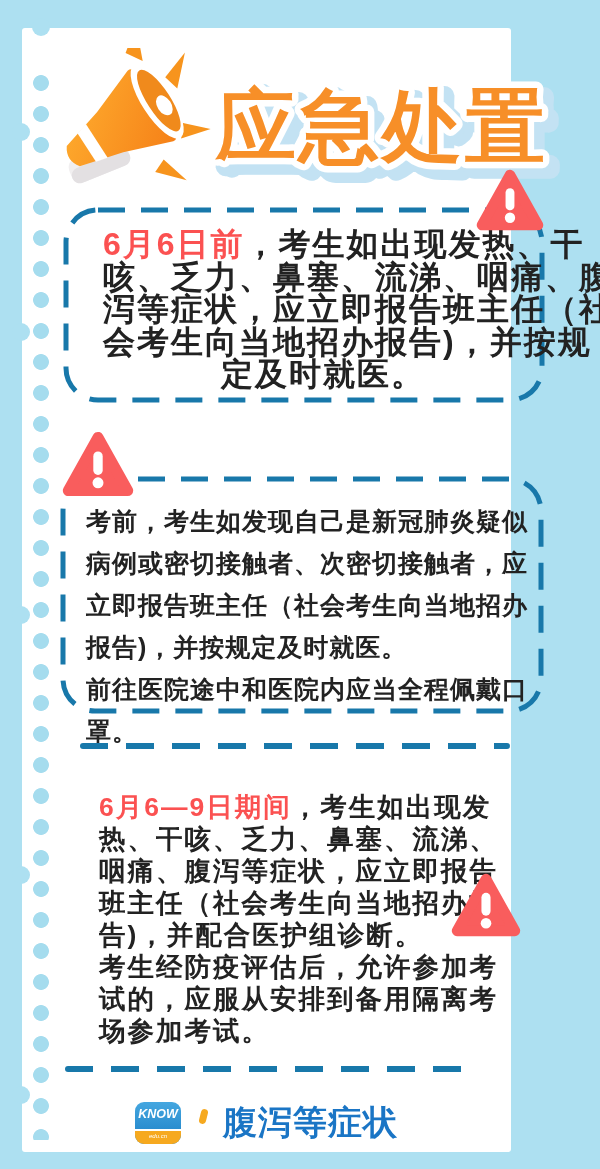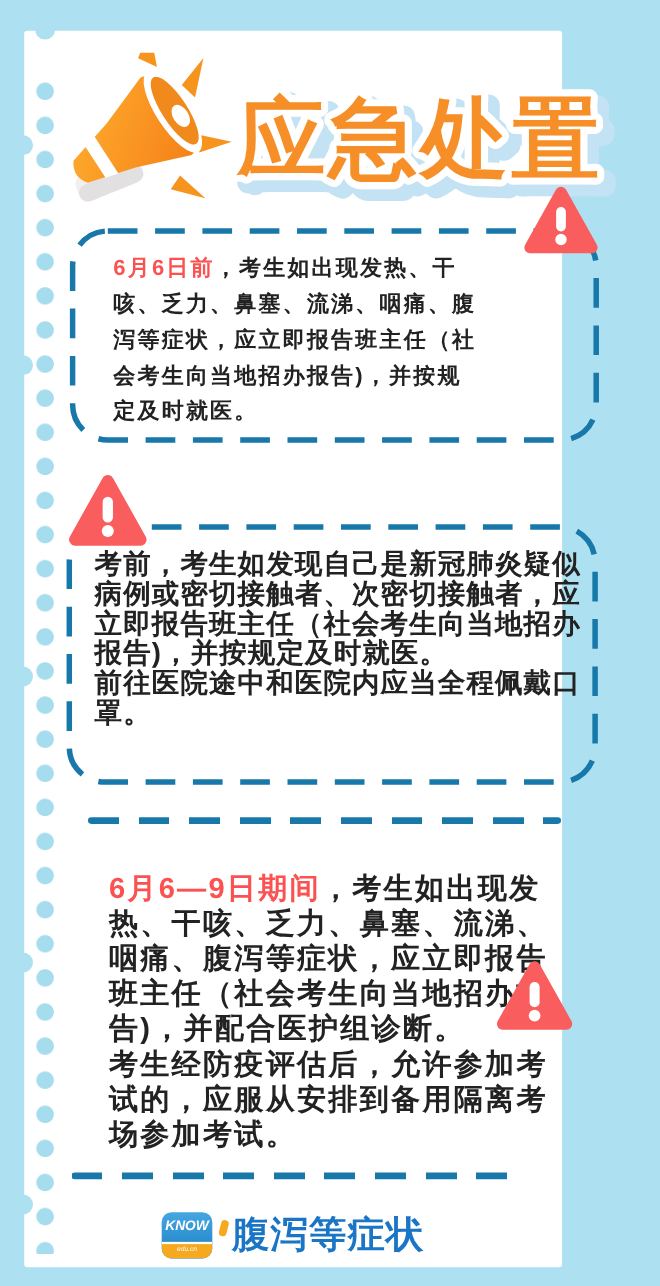--- a/index.html
+++ b/index.html
@@ -28,42 +28,42 @@
   .tshadow{font-size:80px;font-weight:bold;fill:#c3e2f3;stroke:#c3e2f3;stroke-width:18px;
            paint-order:stroke;stroke-linejoin:round;letter-spacing:3px;}
   .tmain{font-size:80px;font-weight:bold;fill:#f78f28;stroke:#ffffff;stroke-width:13px;
          paint-order:stroke;stroke-linejoin:round;letter-spacing:3px;}
 
   
   .dash-box{position:absolute;}
   .dash-box svg{position:absolute;left:0;top:0;}
   .box-text{position:relative;margin:0;color:#222222;white-space:pre;letter-spacing:2px;font-weight:600;}
   .box1{left:41px;top:179px;width:482px;height:196px;}
-  .box1 .box-text{padding:21px 2px 0 40px;font-size:20px;line-height:32.5px;}
+  .box1 .box-text{padding:21px 2px 0 40px;font-size:32px;line-height:32.5px;text-align:center;}
   .box2{left:38px;top:448px;width:484px;height:238px;}
-  .box2 .box-text{padding:24px 2px 0 26px;font-size:25px;line-height:27px;letter-spacing:1px;}
+  .box2 .box-text{padding:24px 2px 0 26px;font-size:25px;line-height:42px;letter-spacing:1px;}
   .hl{color:#fb5151;}
 
   
   .dash-line{position:absolute;height:6px;border-radius:3px;
              background-image:repeating-linear-gradient(90deg,#1878aa 0 28px,rgba(0,0,0,0) 28px 46px);}
   .line-top{left:58px;top:715px;width:430px;}
   .line-bottom{left:43px;top:1038px;width:400px;}
   .sec3-text{position:absolute;left:64px;top:750px;width:420px;margin:13px;color:#222222;
              white-space:pre;font-size:26.5px;line-height:32px;letter-spacing:2px;font-weight:600;}
 
   
   .warn{position:absolute;z-index:5;}
   .warn1{left:450px;top:138px;width:76px;height:68px;}
   .warn2{left:36px;top:400px;width:80px;height:72px;}
   .warn3{left:426px;top:842px;width:76px;height:70px;}
 
   
   .logo{position:absolute;left:0;top:1072px;width:100%;display:flex;justify-content:center;
-        align-items:center;gap:5px;}
+        align-items:center;gap:17px;}
   .badge{position:relative;width:46px;height:42px;border-radius:9px;overflow:hidden;
          background:linear-gradient(180deg,#45a7e0,#1b7fc6);flex:0 0 auto;}
   .badge-know{position:absolute;top:5px;left:0;right:0;text-align:center;color:#ffffff;
               font-weight:bold;font-style:italic;font-size:12.5px;}
   .badge-sub{position:absolute;bottom:0;left:0;right:0;height:13px;background:#f6a91f;
              border-top:2px solid #ffffff;color:#ffffff;font-size:6px;line-height:11px;
              text-align:center;font-style:italic;}
   .logo-accent{width:7px;height:15px;background:#f6a91f;border-radius:4px;
                transform:rotate(14deg);margin:-14px -1px 0 2px;flex:0 0 auto;}
   .logo-text{color:#1a75c5;font-size:34px;font-weight:800;letter-spacing:1px;}

